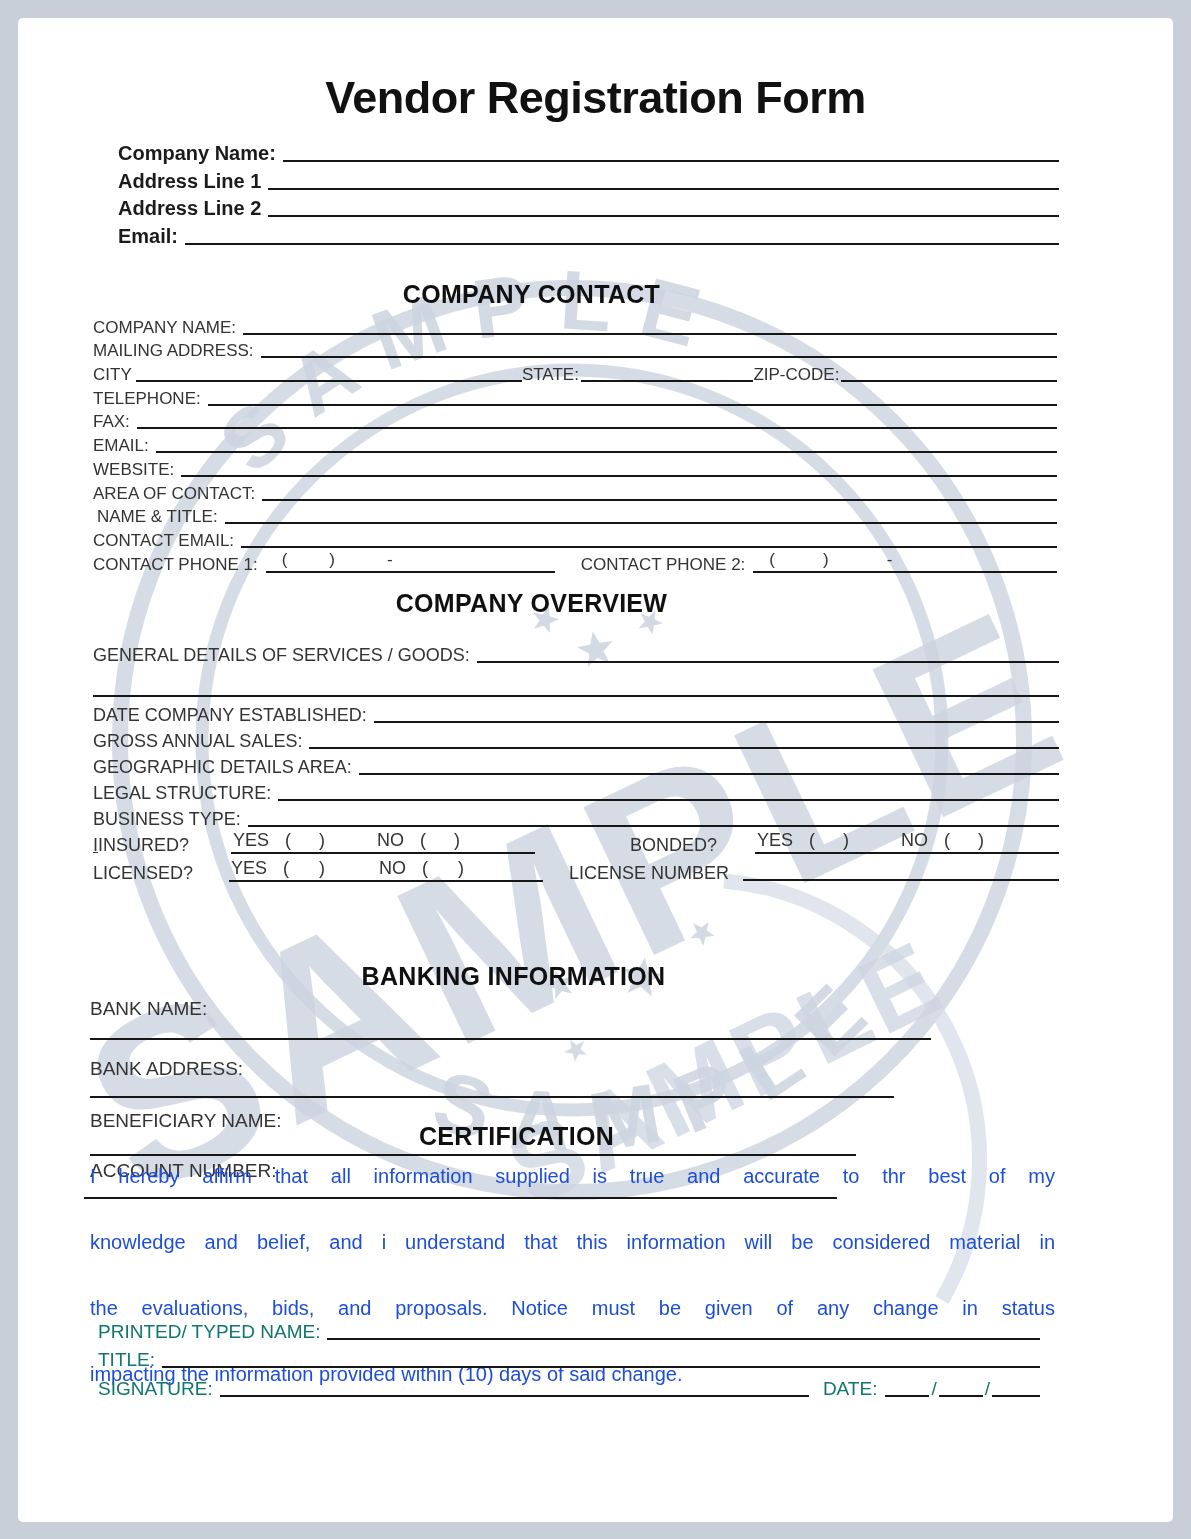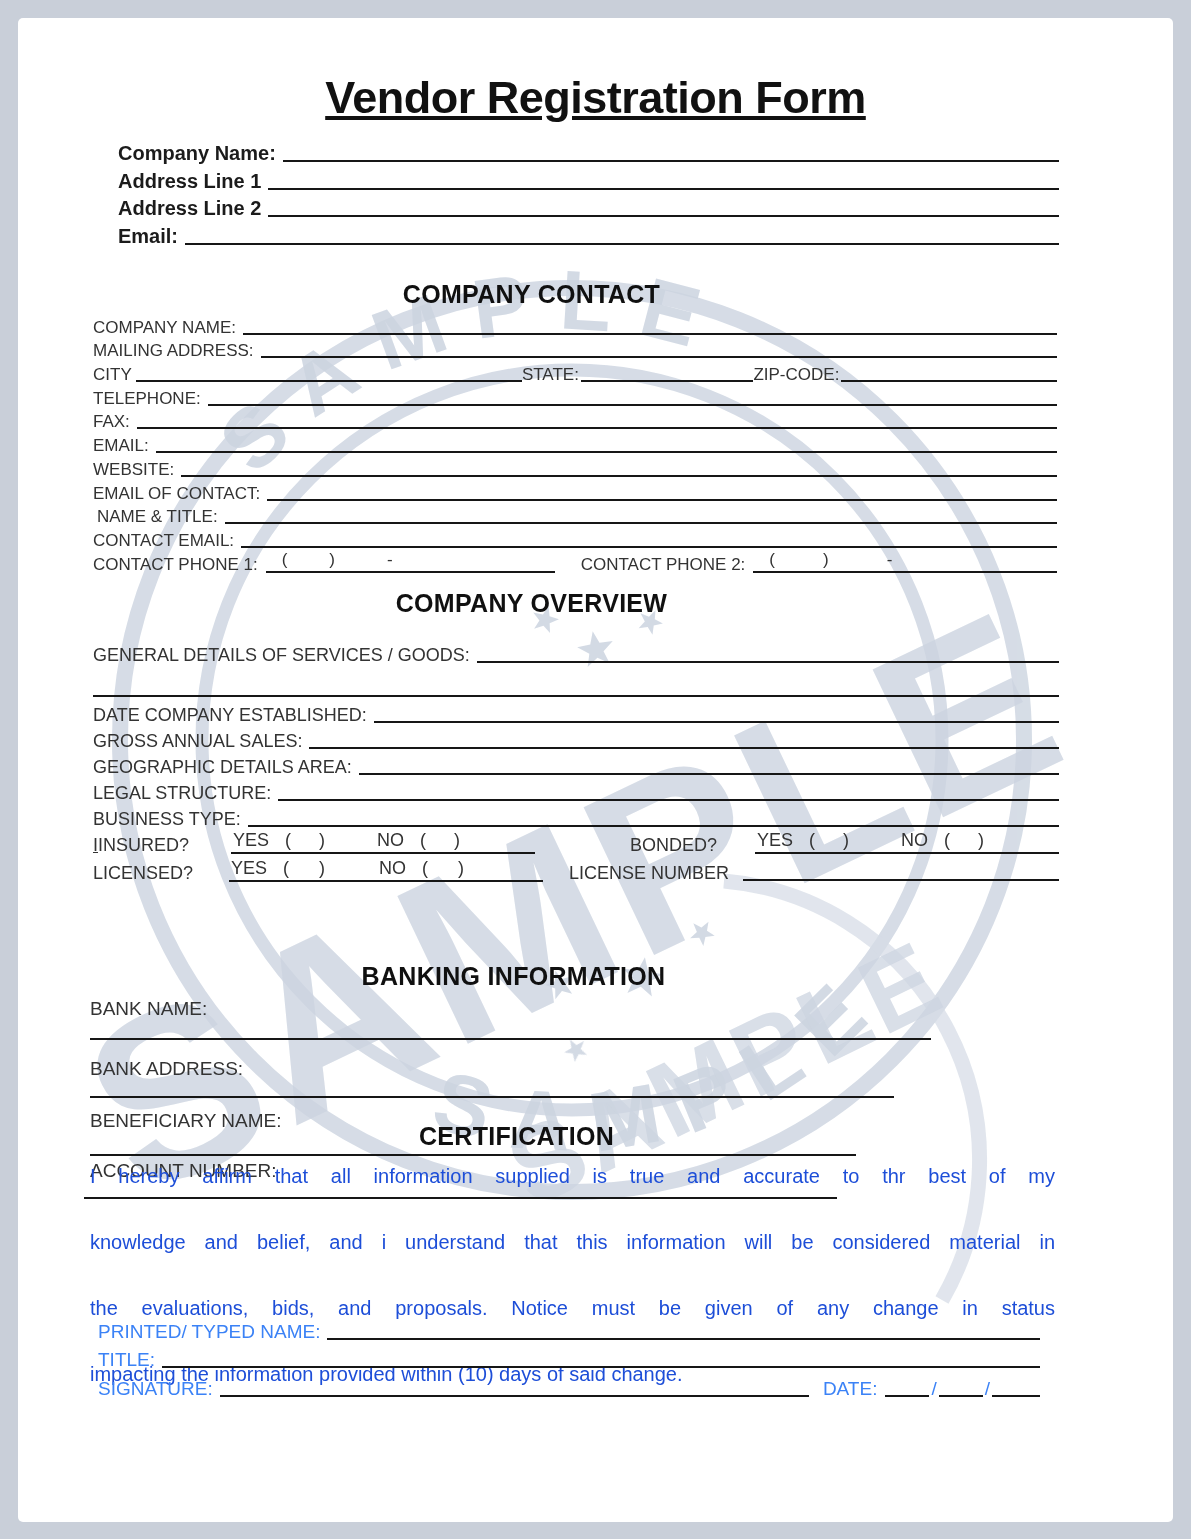--- a/index.html
+++ b/index.html
@@ -19,21 +19,21 @@
   .block{position:absolute;}
 
   
   .row{display:flex;align-items:flex-end;white-space:nowrap;}
   .fill{flex:1 1 auto;border-bottom:2px solid #161616;margin:0 0 3px 7px;height:1px;}
   .fillseg{border-bottom:2px solid #161616;margin:0 0 3px 0;height:1px;flex:0 0 auto;}
   .nofm{margin-left:0;}
 
   
   #title{top:54px;left:0;width:100%;text-align:center;
-    font-size:45px;font-weight:bold;color:#111;letter-spacing:-0.5px;text-decoration:underline;}
+    font-size:45px;font-weight:bold;color:#111;letter-spacing:-0.5px;}
   #topfields{top:120px;left:100px;width:941px;font-weight:bold;color:#1b1b1b;font-size:20px;}
   #topfields .row{height:27.4px;}
 
   
   .sechead{width:100%;text-align:center;font-size:25px;font-weight:bold;color:#101010;
     letter-spacing:0.3px;transform:translateX(-64px);}
 
   
   #contact-head{top:262px;left:0;}
   #contact{top:296px;left:75px;width:964px;font-size:17px;color:#333;}
@@ -56,21 +56,21 @@
   #bank-head{top:0;width:100%;}
   #bank-head .sechead{transform:translateX(-60px);}
   #cert-head{top:160px;width:100%;}
   #cert-head .sechead{transform:translateX(-57px);}
   #cert-par{top:214px;width:965px;font-size:20px;line-height:33px;color:#1d4ed8;position:absolute;}
   .jline{text-align:justify;}
   .jline::after{content:"";display:inline-block;width:100%;}
   #cert-underline{position:absolute;top:37px;left:-6px;width:753px;border-top:2px solid #161616;height:0;}
 
   
-  #signoff{top:1296px;left:80px;width:942px;font-size:19px;color:#3b82f6;}
+  #signoff{top:1296px;left:80px;width:942px;font-size:19px;color:#0f766e;}
   #signoff .row{height:28.6px;}
   .slash{margin:0 2px 0 2px;}
 </style>
 </head>
 <body>
 
 <div class="page">
 
   <svg class="wm" width="1155" height="1504" viewBox="0 0 1155 1504">
     <g fill="none" stroke="#ccd4e0" stroke-width="16" opacity="0.8">
@@ -155,21 +155,21 @@
       </div>
       <div class="row">
         <span>EMAIL:</span>
         <span class="fill"></span>
       </div>
       <div class="row">
         <span>WEBSITE:</span>
         <span class="fill"></span>
       </div>
       <div class="row">
-        <span>EMAIL OF CONTACT:</span>
+        <span>AREA OF CONTACT:</span>
         <span class="fill"></span>
       </div>
       <div class="row">
         <span style="padding-left:4px;">NAME &amp; TITLE:</span>
         <span class="fill"></span>
       </div>
       <div class="row">
         <span>CONTACT EMAIL:</span>
         <span class="fill"></span>
       </div>

